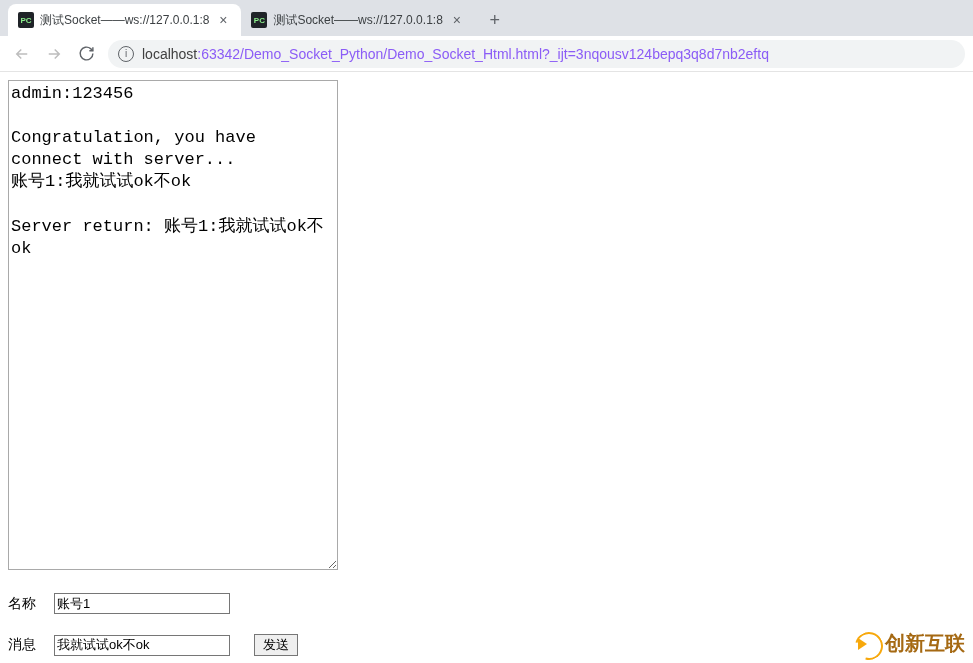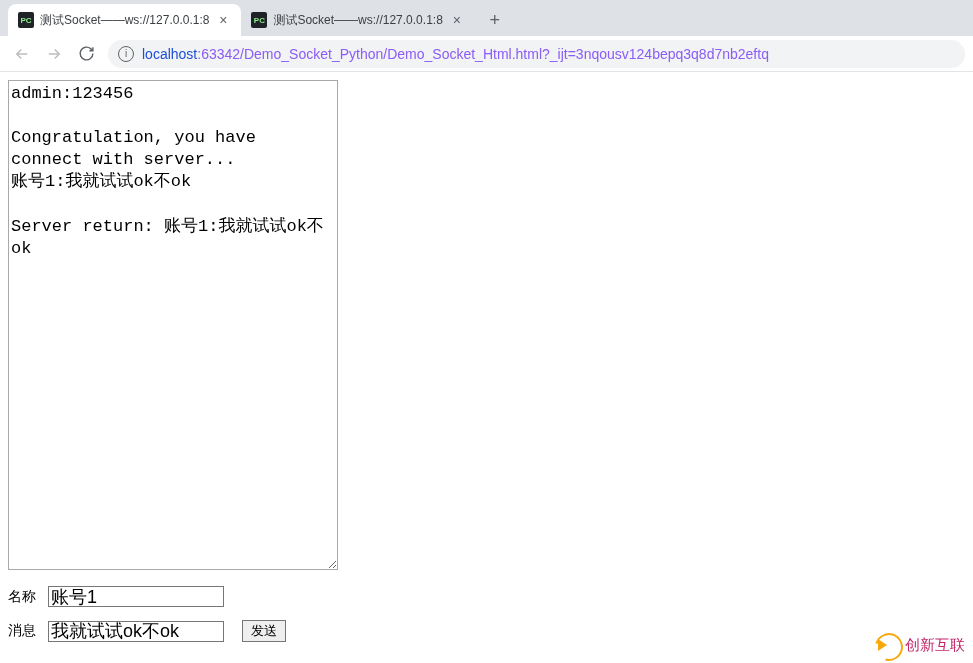--- a/index.html
+++ b/index.html
@@ -84,65 +84,65 @@
       color: #202124;
       margin-left: 4px;
     }
     .omnibox .info-icon {
       width: 16px; height: 16px;
       border: 1.5px solid #5f6368;
       border-radius: 50%;
       display: flex; align-items: center; justify-content: center;
       font-size: 10px; color: #5f6368;
     }
-    .omnibox .host { color: #1d4ed8; }
+    .omnibox .host { color: #404040; }
     .omnibox .path { color: #8b5cf6; }
     .content {
       padding: 8px;
     }
     .log-textarea {
       width: 330px; height: 490px;
       font-family: "Courier New", SimSun, monospace;
       font-size: 17px;
       padding: 2px;
       border: 1px solid #a9a9a9;
       resize: both;
       white-space: pre-wrap;
       overflow: auto;
       line-height: 1.3;
     }
     .form-row {
       display: flex; align-items: center;
-      margin-top: 13px;
+      margin-top: 20px;
       font-size: 14px;
-      gap: 10px;
+      gap: 16px;
     }
     .form-row label { width: 30px; font-family: SimSun, sans-serif; }
     .text-input {
       width: 176px; height: 21px;
       font-family: Arial, SimSun, sans-serif;
-      font-size: 18px;
+      font-size: 13px;
       padding: 1px 2px;
       border: 1px solid #767676;
     }
     .send-btn {
       height: 22px; padding: 1px 8px;
       margin-left: 8px;
       font-family: Arial, SimSun, sans-serif;
       font-size: 13px;
       border: 1px solid #767676;
       background: #efefef;
       cursor: pointer;
     }
     .watermark {
       position: absolute;
       right: 8px; bottom: 6px;
       display: flex; align-items: center; gap: 6px;
-      font-size: 15px; font-weight: normal;
-      color: #be185d;
+      font-size: 20px; font-weight: bold;
+      color: #a16207;
       opacity: 0.95;
     }
     .wm-icon {
       width: 24px; height: 24px; position: relative;
     }
     .wm-icon::before {
       content: ""; position: absolute;
       border: 2.5px solid #f7a400;
       border-left-color: transparent;
       border-radius: 50%;

